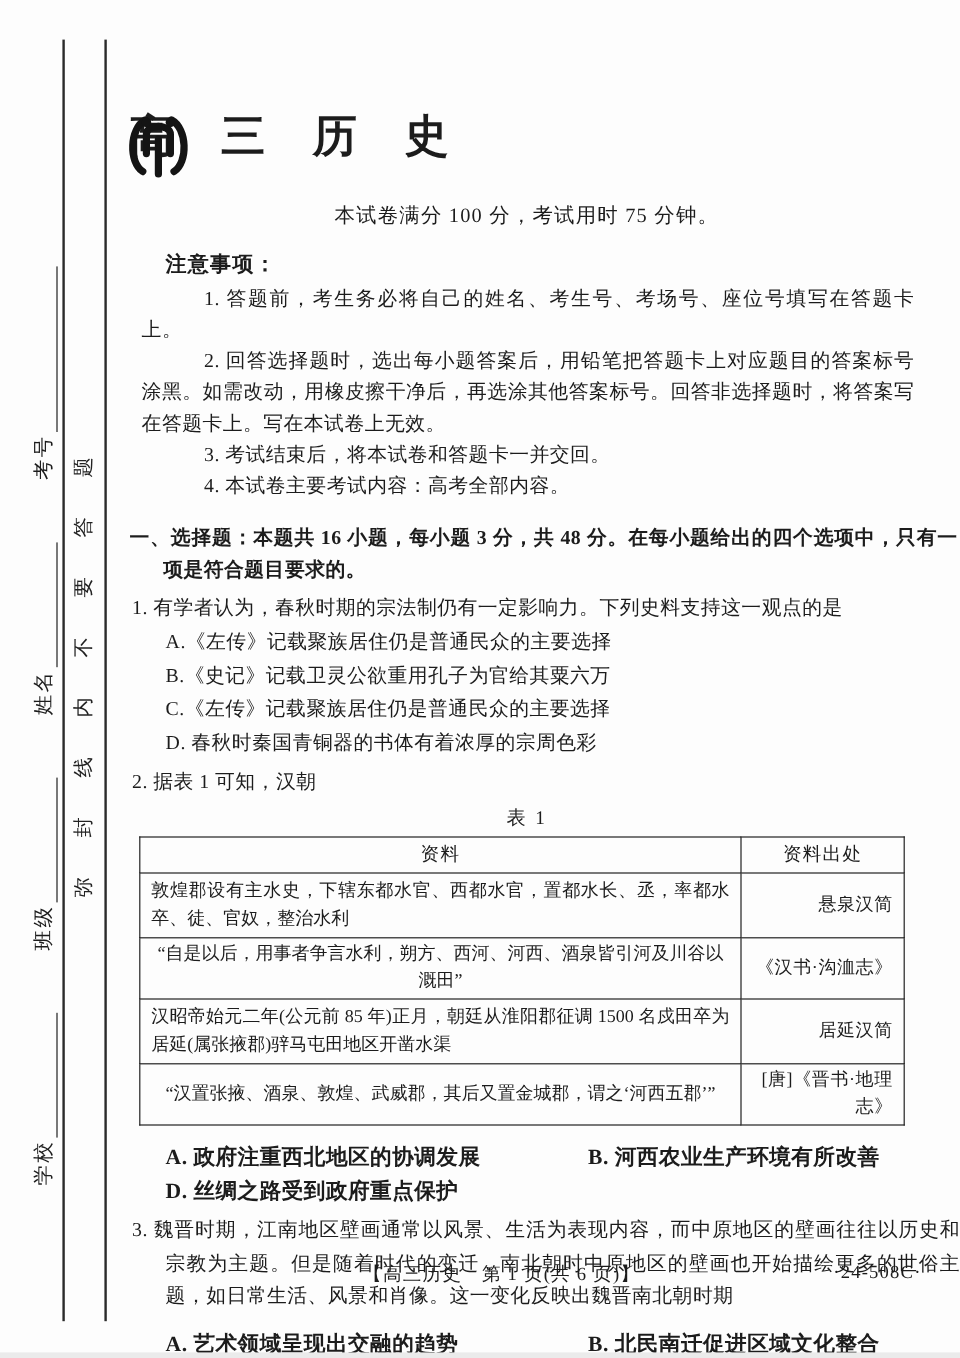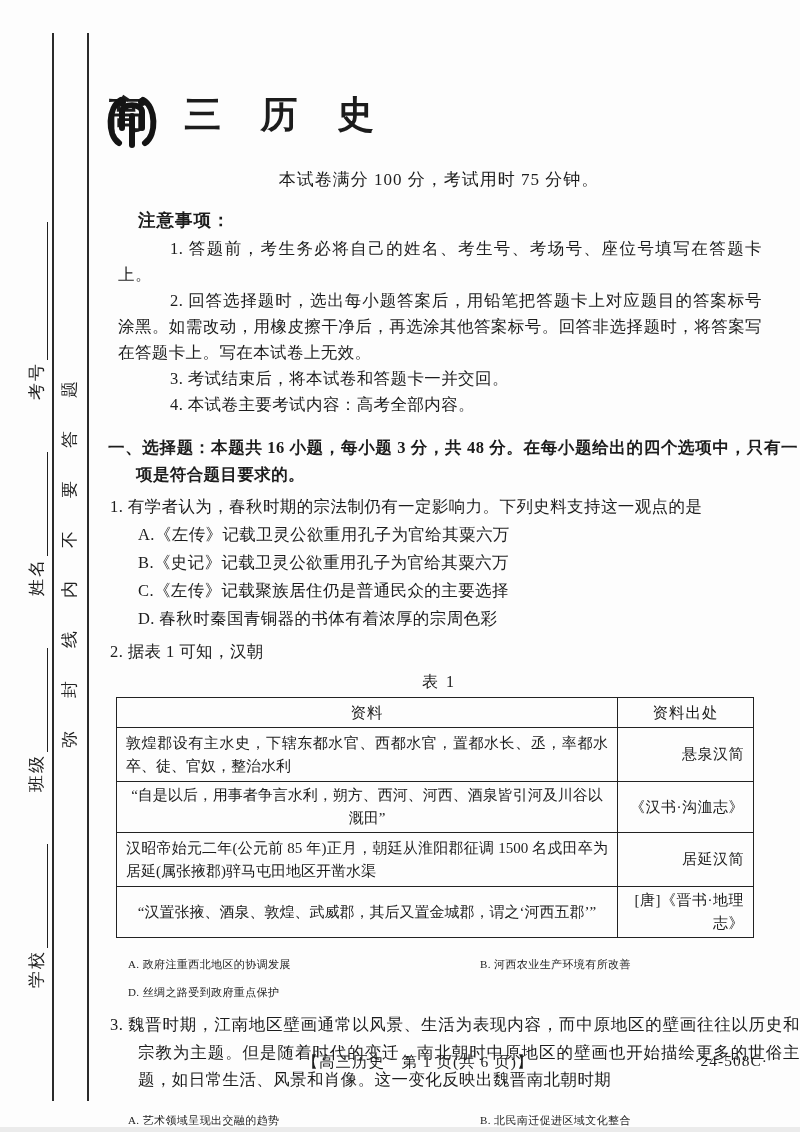--- a/index.html
+++ b/index.html
@@ -39,22 +39,22 @@
   .notices-heading{margin:17px 0 4px 30px;font-size:17.5px;font-weight:700;letter-spacing:1px;}
   .notice-item{width:644px;margin-left:10px;font-size:16.5px;line-height:26px;
     text-indent:52px;letter-spacing:0.4px;text-align:justify;}
 
   .section-heading{margin-top:16px;width:100%;font-size:16.5px;font-weight:700;
     line-height:27px;padding-left:28px;text-indent:-28px;letter-spacing:0.4px;text-align:justify;}
 
   .question-stem{margin-top:5px;width:100%;font-size:16.5px;line-height:27.5px;
     padding-left:28px;text-indent:-28px;margin-left:2px;letter-spacing:0.4px;text-align:justify;}
   .options-stacked{margin-left:30px;font-size:16.5px;line-height:28px;letter-spacing:0.4px;}
-  .options-grid{display:grid;grid-template-columns:352px 1fr;margin-left:20px;margin-top:12px;
-    font-size:11px;line-height:28px;letter-spacing:0.4px;}
+  .options-grid{display:grid;grid-template-columns:352px 1fr;margin-left:30px;margin-top:12px;
+    font-size:18px;line-height:28px;letter-spacing:0.4px;font-weight:bold;}
 
   .table-caption{text-align:center;font-size:16px;margin-top:7px;letter-spacing:2px;}
   table.data-table{border-collapse:collapse;margin:4px 0 0 8px;width:637px;
     font-size:15px;table-layout:fixed;}
   table.data-table td,table.data-table th{border:1.6px solid #222;padding:2px 9px;
     line-height:23px;vertical-align:middle;}
   table.data-table th{font-weight:400;text-align:center;font-size:15.5px;letter-spacing:1px;}
   col.c-source{width:501px;}col.c-origin{width:136px;}
   td.origin{text-align:right;letter-spacing:0.5px;}
   tr.r-center td.src{text-align:center;}
@@ -119,21 +119,21 @@
     <div class="notices-heading">注意事项：</div>
     <div class="notice-item">1. 答题前，考生务必将自己的姓名、考生号、考场号、座位号填写在答题卡上。</div>
     <div class="notice-item">2. 回答选择题时，选出每小题答案后，用铅笔把答题卡上对应题目的答案标号涂黑。如需改动，用橡皮擦干净后，再选涂其他答案标号。回答非选择题时，将答案写在答题卡上。写在本试卷上无效。</div>
     <div class="notice-item">3. 考试结束后，将本试卷和答题卡一并交回。</div>
     <div class="notice-item">4. 本试卷主要考试内容：高考全部内容。</div>
 
     <div class="section-heading">一、选择题：本题共 16 小题，每小题 3 分，共 48 分。在每小题给出的四个选项中，只有一项是符合题目要求的。</div>
 
     <div class="question-stem">1. 有学者认为，春秋时期的宗法制仍有一定影响力。下列史料支持这一观点的是</div>
     <div class="options-stacked">
-      <div>A.《左传》记载卫灵公欲重用孔子为官给其粟六万</div>
+      <div>A.《左传》记载聚族居住仍是普通民众的主要选择</div>
       <div>B.《史记》记载卫灵公欲重用孔子为官给其粟六万</div>
       <div>C.《左传》记载聚族居住仍是普通民众的主要选择</div>
       <div>D. 春秋时秦国青铜器的书体有着浓厚的宗周色彩</div>
     </div>
 
     <div class="question-stem">2. 据表 1 可知，汉朝</div>
     <div class="table-caption">表 1</div>
 
     <table class="data-table">
       <colgroup>

